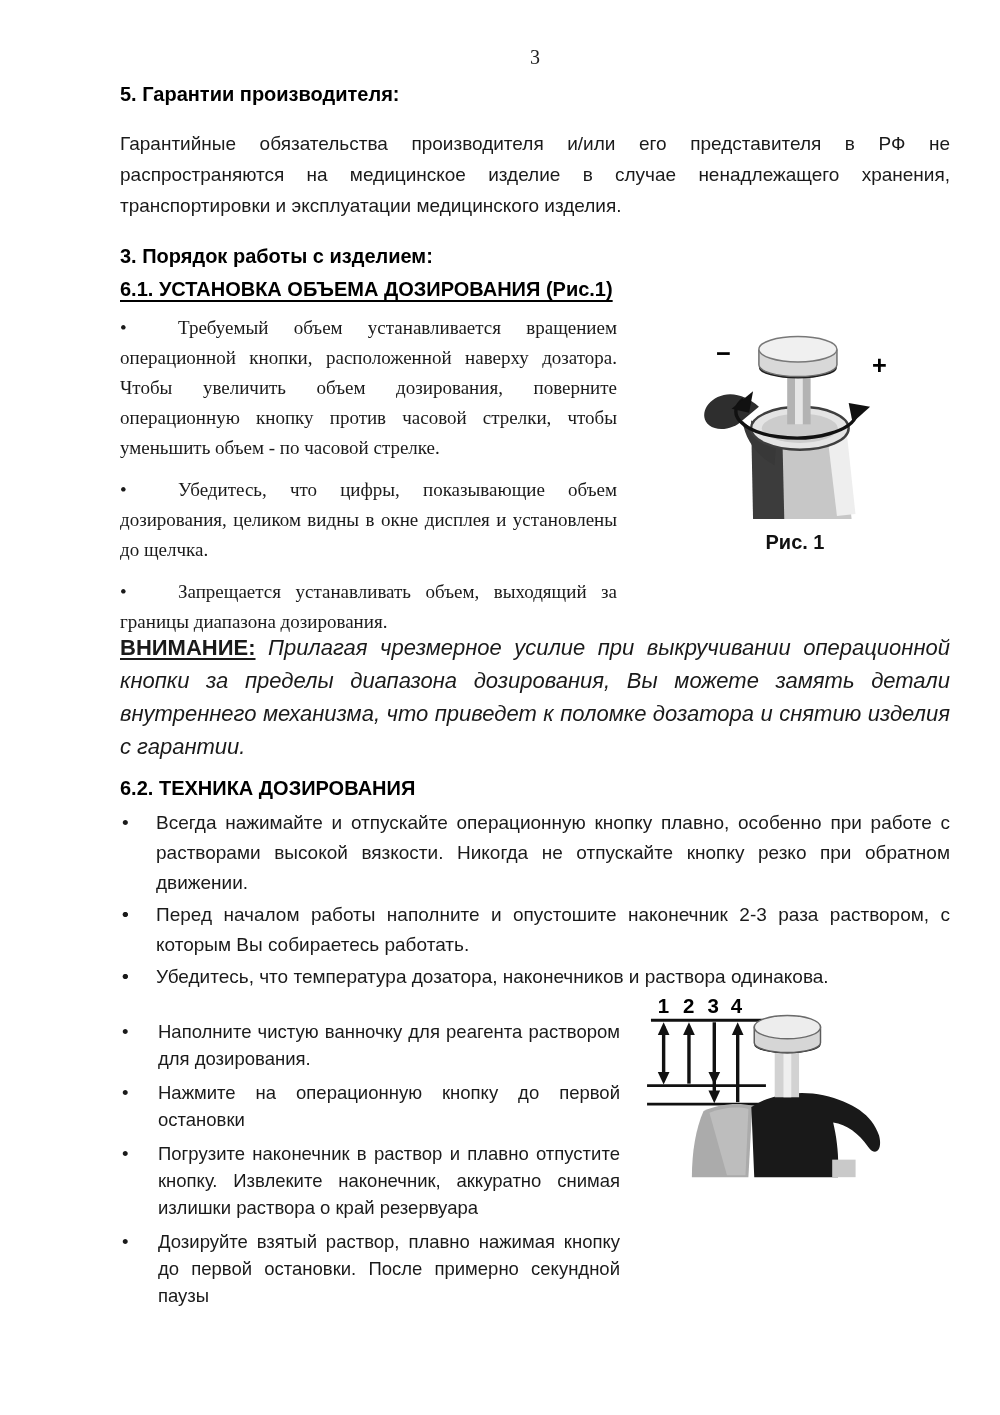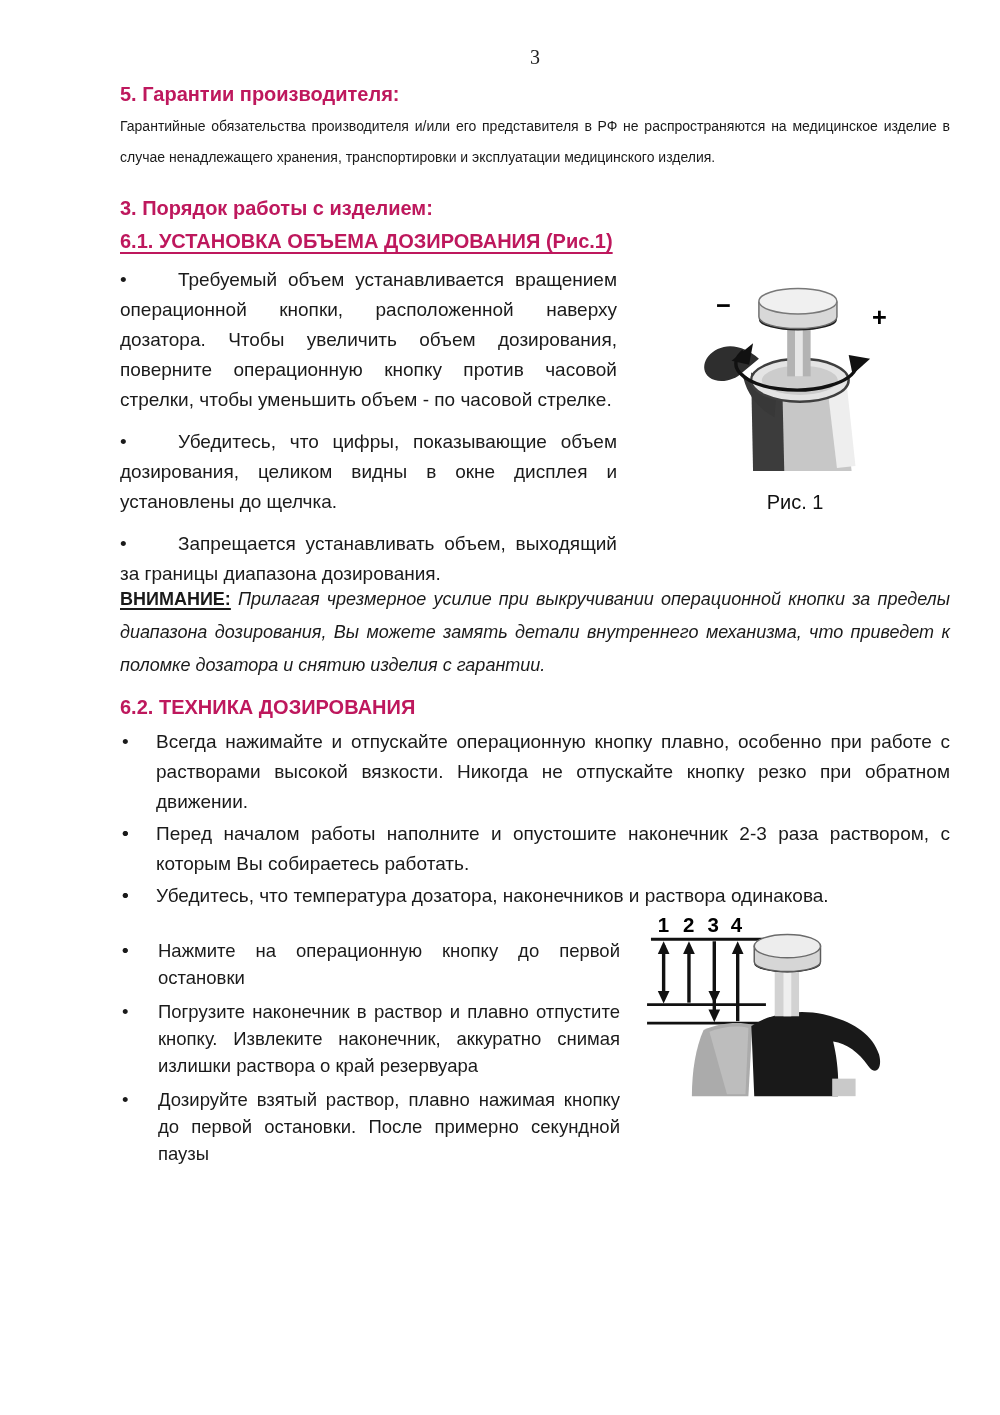--- a/index.html
+++ b/index.html
@@ -8,65 +8,65 @@
     background:#ffffff; color:#1a1a1a; overflow:hidden;
     font-family:"Liberation Sans", sans-serif;
   }
   .content { position:absolute; left:120px; top:0; width:830px; }
 
   .pageno {
     margin-top:46px; text-align:center;
     font-family:"Liberation Serif", serif; font-size:20px; color:#222;
   }
 
-  h1,h2,h3 { margin:0; font-size:20px; font-weight:bold; color:#be185d; }
+  h1,h2,h3 { margin:0; font-size:20px; font-weight:bold; color:#000000; }
   .h-main  { margin-top:14px; }
   .h-sec   { margin-top:24px; }
   .h-under {
     margin-top:10px; text-decoration:underline;
     text-decoration-thickness:2px; text-underline-offset:4px;
   }
 
   p { margin:0; }
   .body-par {
-    margin-top:5px; font-size:14px; line-height:31px;
+    margin-top:22px; font-size:19px; line-height:31px;
     text-align:justify; text-justify:inter-word;
   }
 
   
   .row61 { position:relative; height:312px; margin-top:8px; }
   .col61 { width:497px; }
   .fl-bullet {
-    font-size:19px; line-height:30px; text-align:justify; margin-top:12px;
+    font-size:19px; line-height:30px; text-align:justify; margin-top:12px;font-family:Liberation Serif, serif;
   }
   .fl-bullet .marker { display:inline-block; width:58px; }
 
   
   .hang { position:relative; padding-left:36px; font-size:19px;
           line-height:30px; text-align:justify; margin-top:2px; }
   .hang .marker { position:absolute; left:2px; top:0; }
 
-  .attention { margin-top:6px; font-size:18px; line-height:33px;
+  .attention { margin-top:6px; font-size:22px; line-height:33px;
                text-align:justify; font-style:italic; }
   .attention .att-label {
     font-style:normal; font-weight:bold; text-decoration:underline;
     text-decoration-thickness:2px; text-underline-offset:3px;
   }
 
   
   .rowDirect { position:relative; margin-top:26px; height:250px; }
   .colDirect { width:500px; }
   .hang2 { position:relative; padding-left:38px; font-size:18.5px;
            line-height:27px; text-align:justify; margin-top:7px; }
   .hang2 .marker { position:absolute; left:2px; top:0; }
 
   .figure { position:absolute; text-align:center; }
   .fig1 { left:555px; top:6px;  width:240px; }
   .fig2 { left:515px; top:-24px; width:295px; }
-  .fig-caption { font-size:20px; font-weight:normal; margin-top:20px; color:#111; }
+  .fig-caption { font-size:20px; font-weight:bold; margin-top:12px; color:#111; }
 
   svg { display:block; margin:0 auto; }
   .figlabel { font-family:"Liberation Sans", sans-serif; font-weight:bold; }
 </style>
 </head>
 <body>
 
 <div class="page">
   <div class="content">
 
@@ -123,21 +123,21 @@
       <p class="hang"><span class="marker">•</span><span>Всегда нажимайте и отпускайте операционную кнопку плавно, особенно при работе с растворами высокой вязкости. Никогда не отпускайте кнопку резко при обратном движении.</span></p>
       <p class="hang"><span class="marker">•</span></p>
       <p class="hang"><span class="marker">•</span><span>Перед началом работы наполните и опустошите наконечник 2-3 раза раствором, с которым Вы собираетесь работать.</span></p>
       <p class="hang"><span class="marker">•</span></p>
       <p class="hang"><span class="marker">•</span><span>Убедитесь, что температура дозатора, наконечников и раствора одинакова.</span></p>
     </div>
 
 
     <div class="rowDirect">
       <div class="colDirect">
-        <p class="hang2"><span class="marker">•</span></p>
+        <p class="hang2"><span class="marker">•</span><span>Наполните чистую ванночку для реагента раствором для дозирования.</span></p>
         <p class="hang2"><span class="marker">•</span><span>Нажмите на операционную кнопку до первой остановки</span></p>
         <p class="hang2"><span class="marker">•</span><span>Погрузите наконечник в раствор и плавно отпустите кнопку. Извлеките наконечник, аккуратно снимая излишки раствора о край резервуара</span></p>
         <p class="hang2"><span class="marker">•</span><span>Дозируйте взятый раствор, плавно нажимая кнопку до первой остановки. После примерно секундной паузы</span></p>
       </div>
 
       <div class="figure fig2">
         <svg width="285" height="190" viewBox="0 0 290 195">
 
           <text class="figlabel" x="17" y="19" font-size="21">1</text>
           <text class="figlabel" x="43" y="19" font-size="21">2</text>

